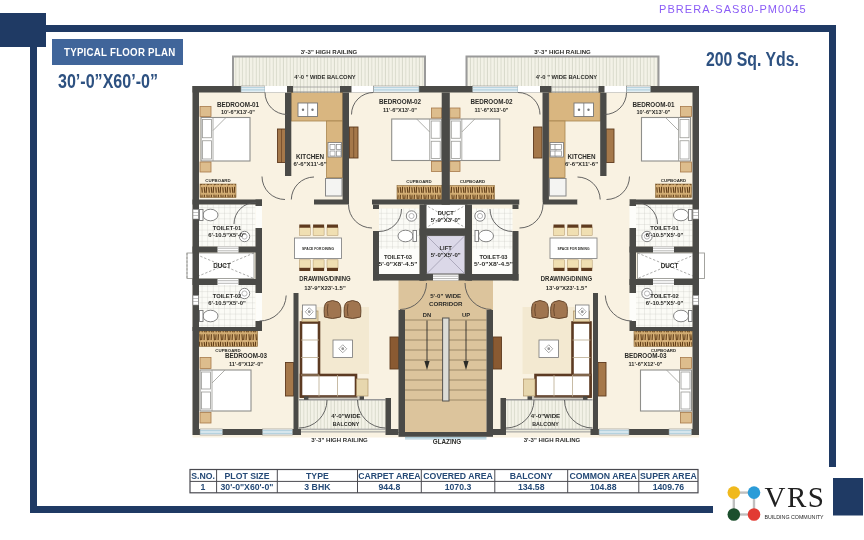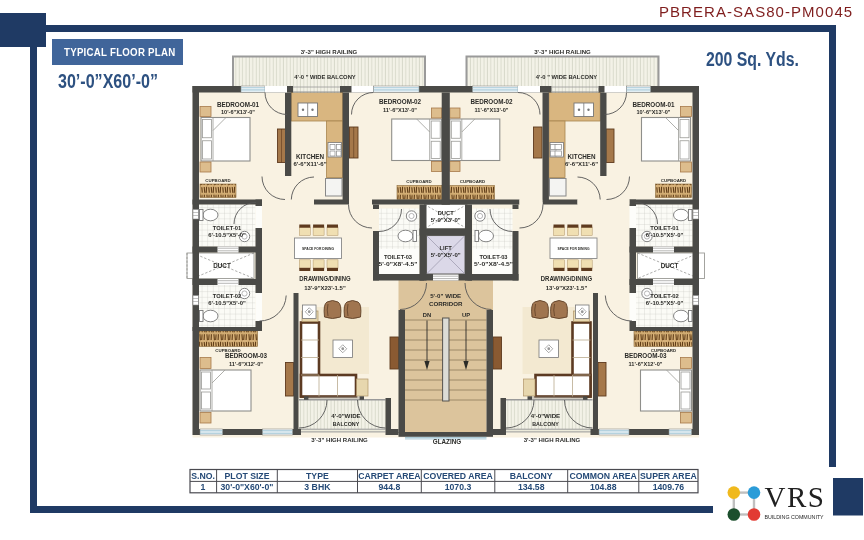--- a/index.html
+++ b/index.html
@@ -643,21 +643,21 @@
 <div class="abs" style="left:0;top:13px;width:46px;height:34px;background:#1f3a64"></div>
 
 <div class="abs" style="left:46px;top:24.5px;width:789.5px;height:7px;background:#1f3a64"></div>
 
 <div class="abs" style="left:828.7px;top:24.5px;width:7px;height:442px;background:#1f3a64"></div>
 
 <div class="abs" style="left:30px;top:47px;width:6.6px;height:466px;background:#1f3a64"></div>
 
 <div class="abs" style="left:30px;top:506px;width:683px;height:7px;background:#1f3a64"></div>
 
-<div class="abs" style="left:659px;top:2.5px;font-size:15px;color:#7f1d1d;letter-spacing:1.05px;white-space:nowrap">PBRERA-SAS80-PM0045</div>
+<div class="abs" style="left:659px;top:2.5px;font-size:11px;color:#8b5cf6;letter-spacing:1.05px;white-space:nowrap">PBRERA-SAS80-PM0045</div>
 
 <div class="abs" style="left:52px;top:39px;width:131px;height:25.5px;background:#40659a"></div>
 
 <div class="abs" style="left:64px;top:45.5px;font-size:11.4px;font-weight:bold;color:#ffffff;white-space:nowrap;transform:scaleX(0.85);transform-origin:0 0;letter-spacing:0.3px">TYPICAL FLOOR PLAN</div>
 
 <div class="abs" style="left:58px;top:68.5px;font-size:20.6px;font-weight:bold;color:#2d5181;white-space:nowrap;transform:scaleX(0.78);transform-origin:0 0">30’-0”X60’-0”</div>
 
 <div class="abs" style="left:706px;top:48px;font-size:20.3px;font-weight:bold;color:#2d5181;white-space:nowrap;transform:scaleX(0.78);transform-origin:0 0">200 Sq. Yds.</div>
 
 <svg class="abs" style="left:0;top:0" width="864" height="540" viewBox="0 0 864 540">

